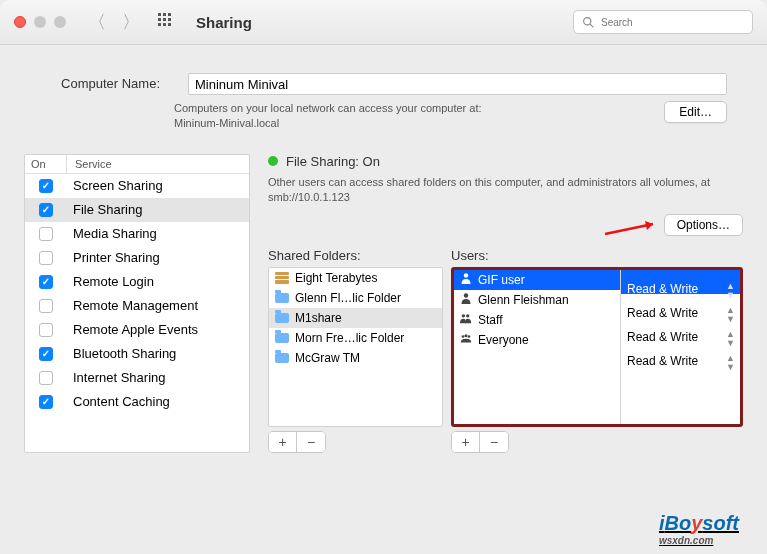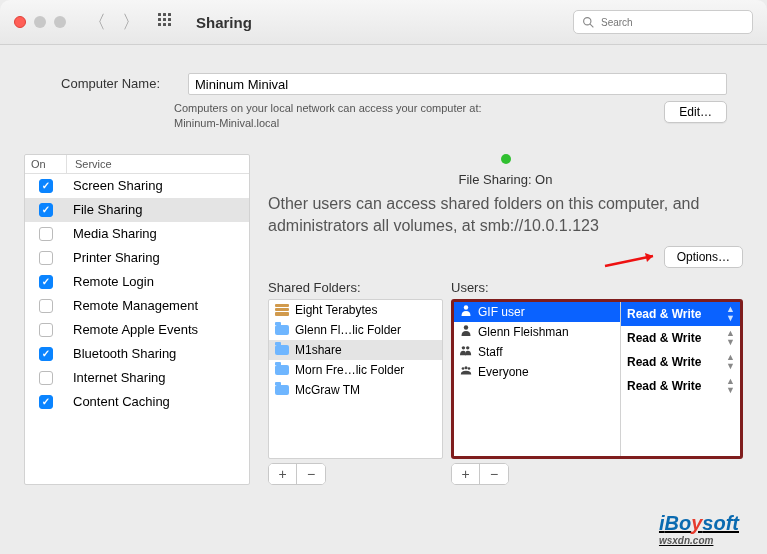--- a/index.html
+++ b/index.html
@@ -30,24 +30,24 @@
 .services-header div:first-child { width: 42px; padding: 3px 6px; border-right: 1px solid #e0e0e0; }
 .services-header div:last-child { flex: 1; padding: 3px 8px; }
 .svc-row { display: flex; align-items: center; height: 24px; font-size: 13px; }
 .svc-row.sel { background: #e4e4e4; }
 .svc-row .chk { width: 42px; display: flex; justify-content: center; }
 .checkbox { width: 14px; height: 14px; border-radius: 3px; border: 1px solid #bbb; background: #fff; display: flex; align-items: center; justify-content: center; }
 .checkbox.on { background: #0a84ff; border-color: #0a84ff; }
 .checkbox.on::after { content: "✓"; color: #fff; font-size: 10px; font-weight: bold; }
 .svc-row .lbl { flex: 1; padding-left: 6px; }
 .right-pane { flex: 1; display: flex; flex-direction: column; }
-.status-row { display: flex; align-items: center; gap: 8px; margin-bottom: 6px; flex-direction: column; }
+.status-row { display: flex; align-items: center; gap: 8px; margin-bottom: 6px; }
 .dot { width: 10px; height: 10px; background: #30c030; border-radius: 50%; }
 .status-title { font-size: 13px; color: #333; }
-.status-desc { font-size: 16px; color: #555; line-height: 1.4; margin-bottom: 8px; }
+.status-desc { font-size: 11px; color: #555; line-height: 1.4; margin-bottom: 8px; }
 .options-row { display: flex; justify-content: flex-end; margin-bottom: 12px; position: relative; }
 .options-btn { height: 22px; padding: 0 12px; background: #fff; border: 1px solid #c8c8c8; border-radius: 5px; font-size: 12px; }
 .arrow-annot { position: absolute; right: 80px; top: 4px; }
 .arrow-annot svg { width: 60px; height: 20px; }
 .lists { display: flex; gap: 8px; }
 .col-label { font-size: 13px; color: #333; margin-bottom: 4px; }
 .folders-col { width: 175px; }
 .users-col { flex: 1; }
 .listbox { border: 1px solid #d2d2d2; background: #fff; height: 160px; overflow: hidden; }
 .folders-col .listbox { border-radius: 2px; }
@@ -55,21 +55,21 @@
 .folder-row { display: flex; align-items: center; height: 20px; padding: 0 6px; font-size: 12px; gap: 6px; }
 .folder-row.sel { background: #e4e4e4; }
 .folder-icon { width: 14px; height: 10px; background: #6fb6ff; border-radius: 2px; position: relative; }
 .folder-icon::before { content:""; position:absolute; top:-3px; left:0; width:6px; height:3px; background:#6fb6ff; border-radius:1px 1px 0 0; }
 .drive-icon { width: 14px; height: 12px; display: flex; flex-direction: column; gap: 1px; }
 .drive-icon div { flex:1; background:#d19a4c; border-radius:1px; }
 .users-list { flex: 1; }
 .perms-list { width: 120px; border-left: 1px solid #d2d2d2; }
 .user-row { display:flex; align-items:center; height:20px; padding:0 6px; font-size:12px; gap:6px; }
 .user-row.sel { background:#0a62ff; color:#fff; }
-.perm-row { display:flex; align-items:center; justify-content:space-between; height:20px; padding:12px 6px; font-size:12px;font-weight:bold; }
+.perm-row { display:flex; align-items:flex-start; justify-content:space-between; height:20px; padding:12px 6px; font-size:12px; }
 .perm-row.sel { background:#0a62ff; color:#fff; }
 .stepper { font-size:9px; color:#888; letter-spacing:-1px; line-height: 1; }
 .perm-row.sel .stepper { color:#cfe2ff; }
 .person-icon { width:12px; height:12px; }
 .footer-btns { display:flex; margin-top:4px; }
 .pm-group { display:flex; border:1px solid #c8c8c8; border-radius:5px; background:#fff; overflow:hidden; height:22px; }
 .pm-group button { width:28px; border:none; background:#fff; font-size:14px; color:#555; }
 .pm-group button:first-child { border-right:1px solid #c8c8c8; }
 .watermark { position:absolute; right:28px; bottom:8px; font-size:20px; font-weight:700; font-style:italic;text-decoration:underline; }
 .watermark .i { color:#0a6ab0; font-weight:800; }

